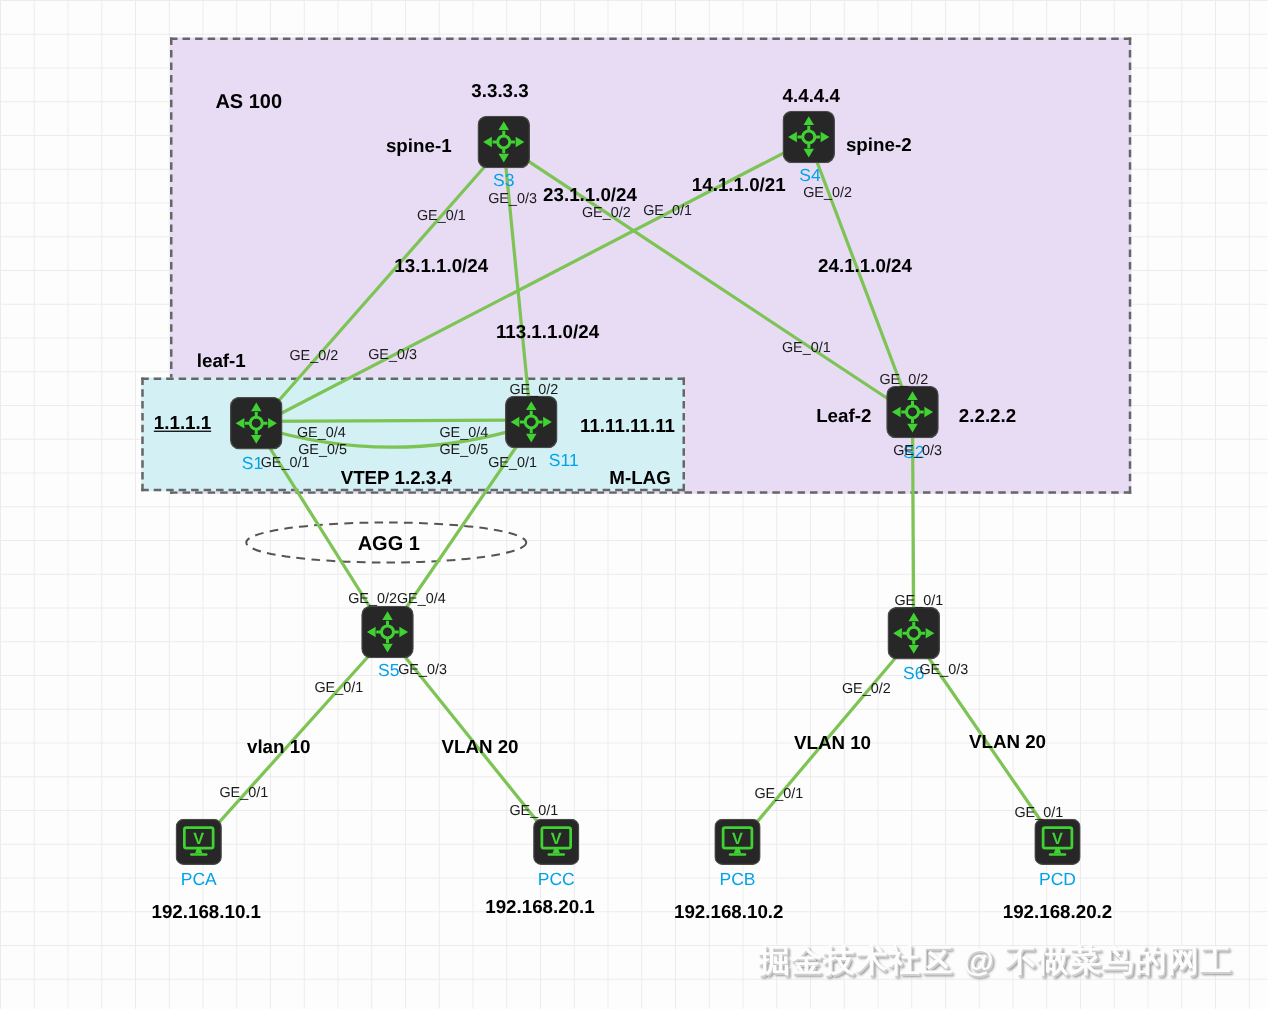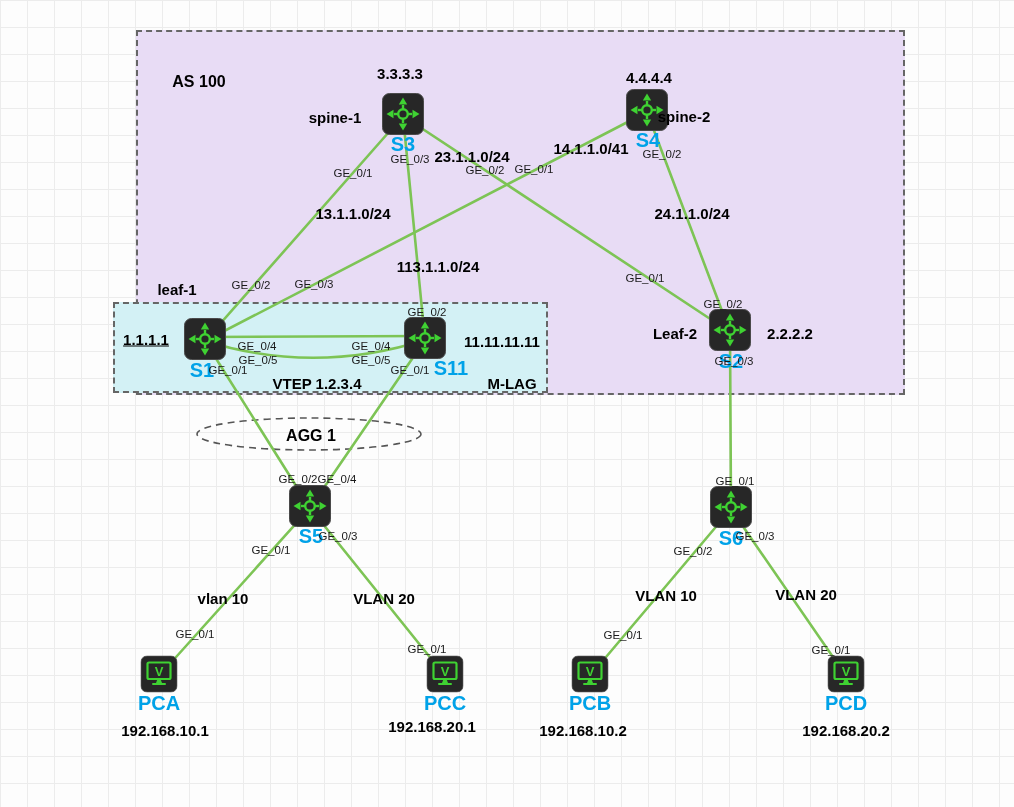--- a/index.html
+++ b/index.html
@@ -13,21 +13,21 @@
   }
   .box{position:absolute;border:2px dashed #666;box-sizing:border-box}
   #as-box{background:var(--as-fill,#e8dcf5)}
   #mlag-box{background:var(--mlag-fill,#d3f1f5)}
   svg.layer{position:absolute;left:0;top:0;pointer-events:none}
   .node{position:absolute;transform:translate(-50%,-50%);cursor:pointer}
   .lbl{position:absolute;transform:translate(-50%,-50%);white-space:nowrap;line-height:1}
   .port{font-size:11.5px;color:#1a1a1a}
   .b{font-size:15px;font-weight:700;color:#000}
   .b16{font-size:16px;font-weight:700;color:#000}
-  .dev{font-size:20px;font-weight:700;color:var(--cyan,#00a2e8)}
+  .dev{font-size:14px;font-weight:400;color:var(--cyan,#00a2e8)}
   .watermark{
     position:absolute;right:28px;top:752px;
     font-size:25px;font-weight:700;letter-spacing:1px;color:#fdfdfd;
     text-shadow:1px 1px 0 #d0d0d0,2px 2px 2px #8f8f8f;
   }
 </style>
 </head>
 <body>
 
 <div class="canvas">
@@ -190,32 +190,32 @@
           <text x="18.5" y="20.5" text-anchor="middle" font-size="13" font-weight="bold" fill="#3fd232" font-family="Liberation Sans, sans-serif">V</text>
           <polygon points="15.5,27.5 21.5,27.5 20,23.5 17,23.5" fill="#3fd232"></polygon>
           <rect x="11.5" y="27.5" width="14" height="2" rx="1" fill="#3fd232"></rect>
         </svg></div>
     </div>
   <div id="labels">
       <div class="lbl b16" style="left: 199px; top: 82px;">AS 100</div>
       <div class="lbl b" style="left: 400px; top: 73px;">3.3.3.3</div>
       <div class="lbl b" style="left: 649px; top: 77px;">4.4.4.4</div>
       <div class="lbl b" style="left: 335px; top: 117px;">spine-1</div>
-      <div class="lbl b" style="left: 684px; top: 116px;">spine-2</div>
+      <div class="lbl b" style="left: 703px; top: 116px;">spine-2</div>
       <div class="lbl b" style="left: 177px; top: 289px;">leaf-1</div>
       <div class="lbl b" style="left: 675px; top: 333px;">Leaf-2</div>
       <div class="lbl b" style="left: 146px; top: 339px; text-decoration: underline;">1.1.1.1</div>
       <div class="lbl b" style="left: 502px; top: 341px;">11.11.11.11</div>
       <div class="lbl b" style="left: 790px; top: 333px; text-align: right;">2.2.2.2</div>
       <div class="lbl b" style="left: 317px; top: 383px;">VTEP 1.2.3.4</div>
       <div class="lbl b" style="left: 512px; top: 383px;">M-LAG</div>
       <div class="lbl b16" style="left: 311px; top: 436px;">AGG 1</div>
       <div class="lbl b" style="left: 353px; top: 213px;">13.1.1.0/24</div>
       <div class="lbl b" style="left: 472px; top: 156px;">23.1.1.0/24</div>
-      <div class="lbl b" style="left: 591px; top: 148px;">14.1.1.0/41</div>
+      <div class="lbl b" style="left: 591px; top: 148px;">14.1.1.0/21</div>
       <div class="lbl b" style="left: 692px; top: 213px;">24.1.1.0/24</div>
       <div class="lbl b" style="left: 438px; top: 266px;">113.1.1.0/24</div>
       <div class="lbl b" style="left: 223px; top: 598px;">vlan 10</div>
       <div class="lbl b" style="left: 384px; top: 598px;">VLAN 20</div>
       <div class="lbl b" style="left: 666px; top: 595px;">VLAN 10</div>
       <div class="lbl b" style="left: 806px; top: 594px;">VLAN 20</div>
       <div class="lbl b" style="left: 165px; top: 730px;">192.168.10.1</div>
       <div class="lbl b" style="left: 432px; top: 726px;">192.168.20.1</div>
       <div class="lbl b" style="left: 583px; top: 730px;">192.168.10.2</div>
       <div class="lbl b" style="left: 846px; top: 730px;">192.168.20.2</div>
@@ -252,13 +252,14 @@
       <div class="lbl port" style="left: 271px; top: 551px;">GE_0/1</div>
       <div class="lbl port" style="left: 338px; top: 537px;">GE_0/3</div>
       <div class="lbl port" style="left: 735px; top: 482px;">GE_0/1</div>
       <div class="lbl port" style="left: 693px; top: 552px;">GE_0/2</div>
       <div class="lbl port" style="left: 755px; top: 537px;">GE_0/3</div>
       <div class="lbl port" style="left: 195px; top: 635px;">GE_0/1</div>
       <div class="lbl port" style="left: 427px; top: 650px;">GE_0/1</div>
       <div class="lbl port" style="left: 623px; top: 636px;">GE_0/1</div>
       <div class="lbl port" style="left: 831px; top: 651px;">GE_0/1</div>
     </div>
+  <div class="watermark">掘金技术社区 @ 不做菜鸟的网工</div>
 </div>
 
 </body></html>

